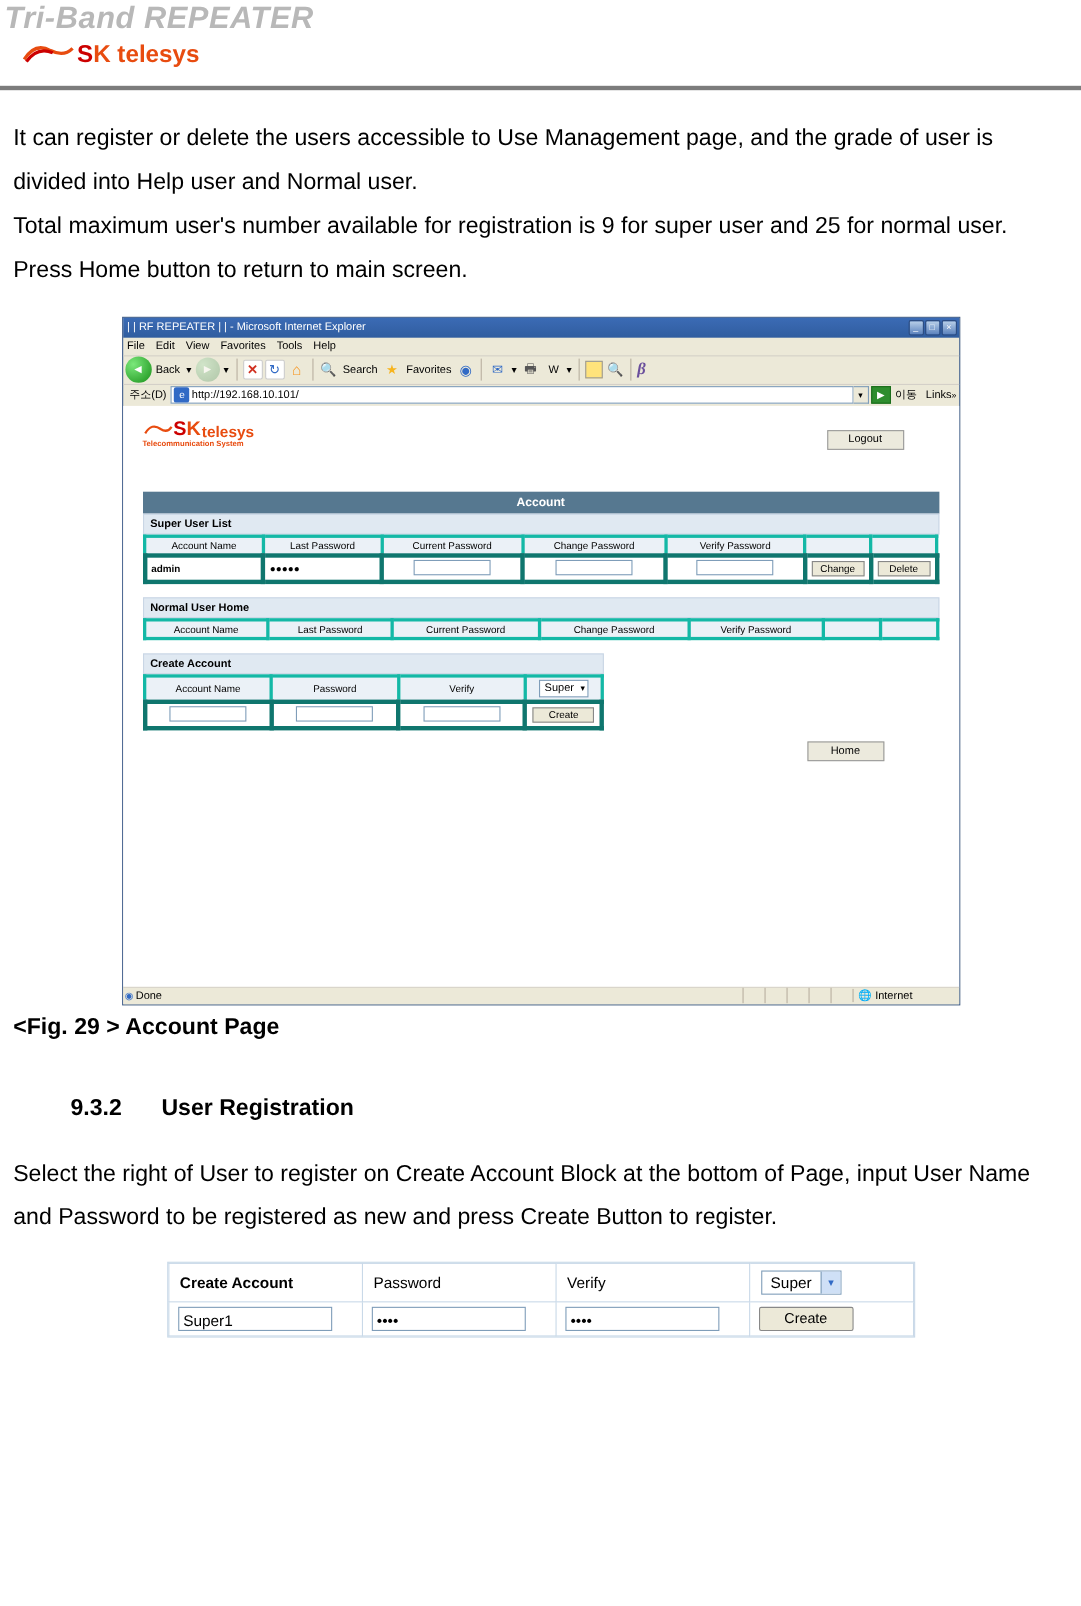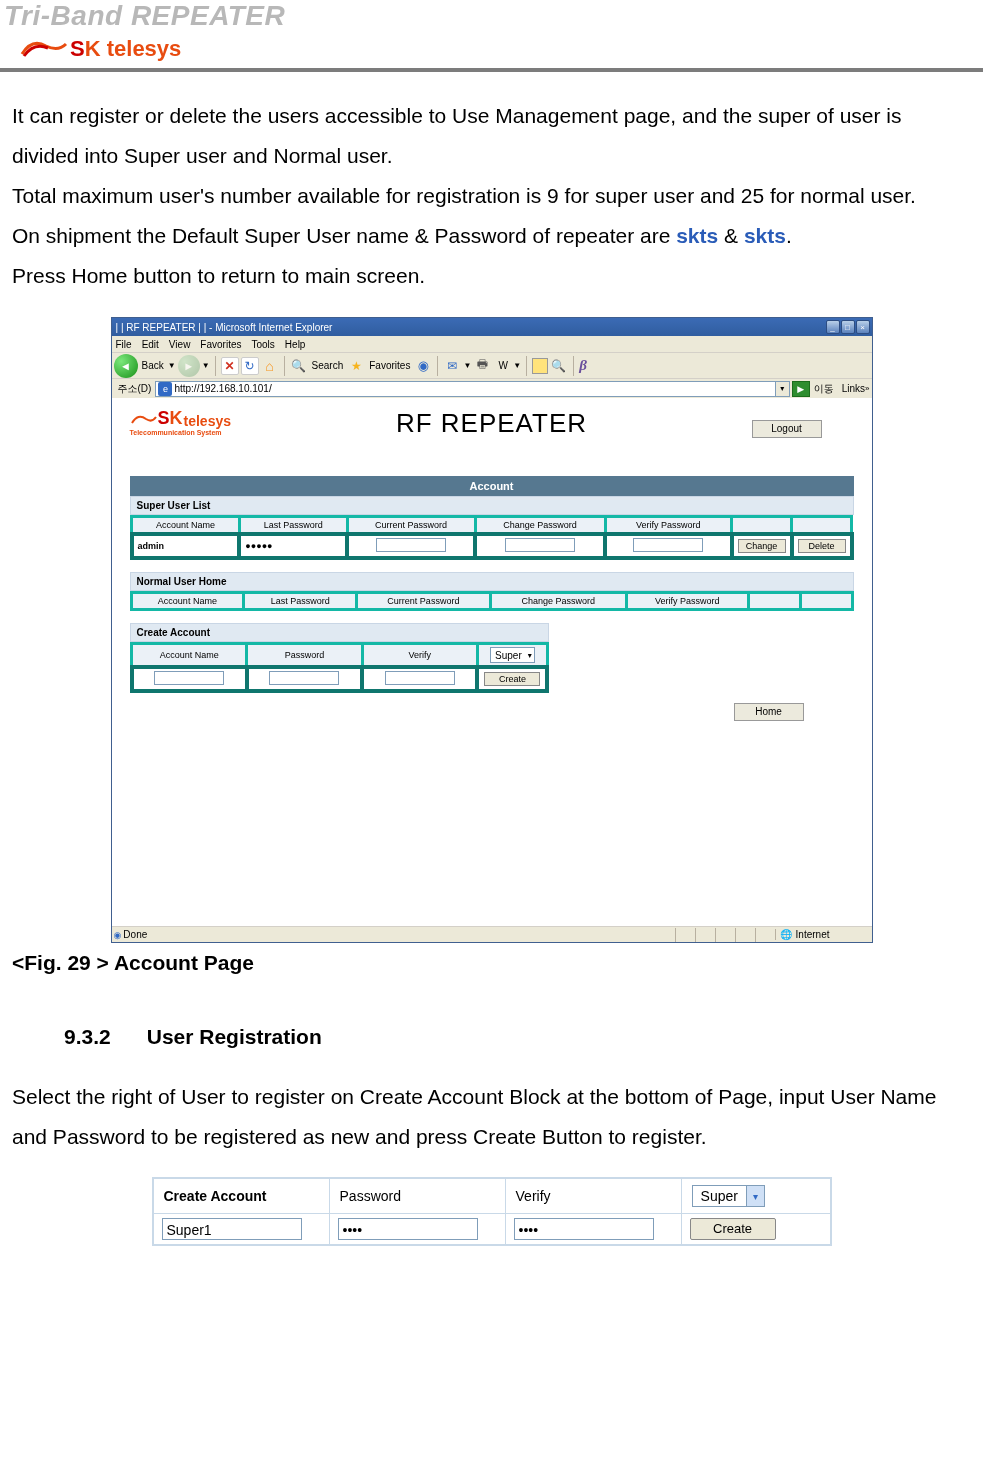--- a/index.html
+++ b/index.html
@@ -1,17 +1,17 @@
 <!DOCTYPE html>
 <html><head>
   <meta charset="utf-8">
   <style>
     * { box-sizing: border-box; margin: 0; padding: 0; }
     body { font-family: Arial, sans-serif; width: 983px; background: #fff; color: #000; }
-    .doc-header { padding: 0 0 6px 0; }
+    .doc-header { padding: 0 0 16px 0; }
     .doc-title { color: #b8b8b8; font-size: 28px; font-weight: bold; font-style: italic; letter-spacing: 0.5px; padding-left: 4px; }
     .logo-row { display: flex; align-items: flex-end; padding: 2px 0 0 20px; }
     .logo-swoosh { width: 48px; height: 28px; position: relative; }
     .logo-swoosh svg { width: 100%; height: 100%; }
     .logo-text { font-size: 22px; font-weight: bold; color: #e84c10; margin-left: 2px; }
     .logo-text .s { color: #c00; }
     .hr-line { border: 0; border-top: 4px solid #7c7c7c; margin: 0; }
     .content { padding: 24px 12px 40px 12px; }
     .section-heading { font-size: 21px; margin: 50px 0 28px 52px; }
     .section-num { font-weight: normal; margin-right: 36px; }
@@ -102,25 +102,22 @@
       </svg>
     </div>
     <span class="logo-text"><span class="s">S</span><span>K</span> <span>telesys</span></span>
   </div>
 </div>
 <hr class="hr-line">
 
 <div class="content">
 
 
-  <p class="body-text">It can register or delete the users accessible to Use Management page, and the super of user is divided into Super user and Normal user.</p>
+  <p class="body-text">It can register or delete the users accessible to Use Management page, and the grade of user is divided into Help user and Normal user.</p>
   <p class="body-text">Total maximum user's number available for registration is 9 for super user and 25 for normal user.</p>
-  <p class="body-text">
-    <span>On shipment the Default Super User name &amp; Password of repeater are </span><span class="skts">skts</span><span> &amp; </span><span class="skts">skts</span><span>.</span>
-  </p>
   <p class="body-text">Press Home button to return to main screen.</p>
 
   <div class="ie-window">
     <div class="ie-titlebar">
       <span class="title">| | RF REPEATER | | - Microsoft Internet Explorer</span>
       <div class="win-btns">
         <div class="win-btn">_</div>
         <div class="win-btn">□</div>
         <div class="win-btn">×</div>
       </div>
@@ -181,21 +178,20 @@
             <svg width="28" height="18" viewBox="0 0 28 18">
               <path d="M2 12 Q 8 2 16 8 Q 22 12 26 6" stroke="#e84c10" stroke-width="2" fill="none"></path>
             </svg>
             <span class="mini-s">S</span>
               <span class="mini-s" style="color:#e84c10;">K</span>
             <span class="mini-tel">telesys</span>
           </div>
           <div class="sub">Telecommunication System</div>
         </div>
       </div>
-      <div class="rf-title">RF REPEATER</div>
       <div class="logout-btn">Logout</div>
 
       <div class="panel">
         <div class="panel-header">Account</div>
         <div class="section-label">Super User List</div>
         <table class="panel-table">
           <tbody>
               <tr>
             <th>Account Name</th>
             <th>Last Password</th>

